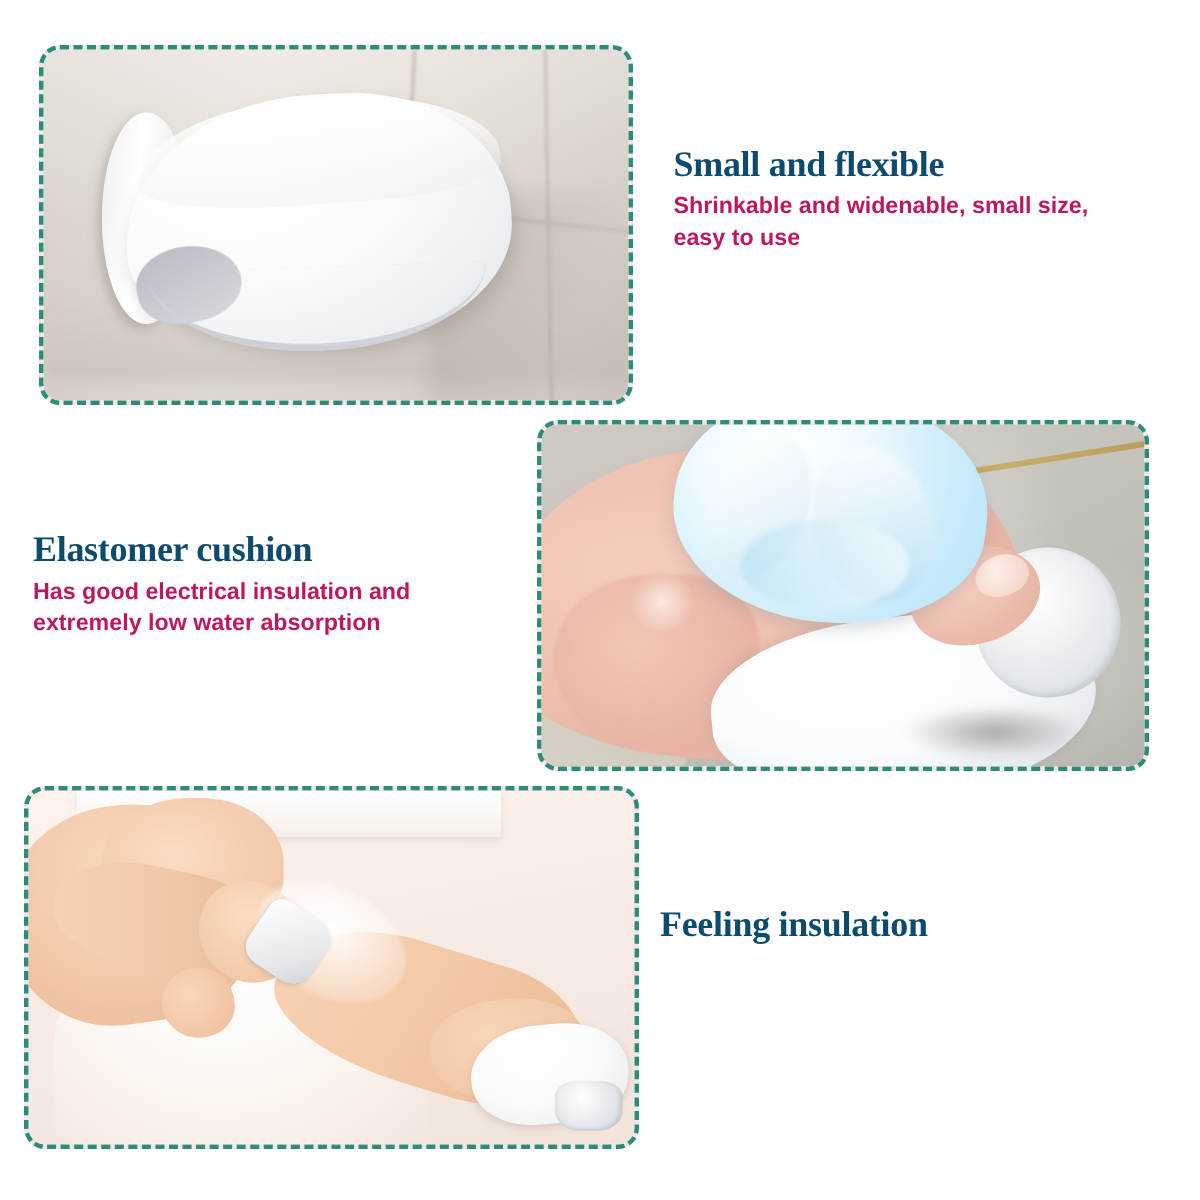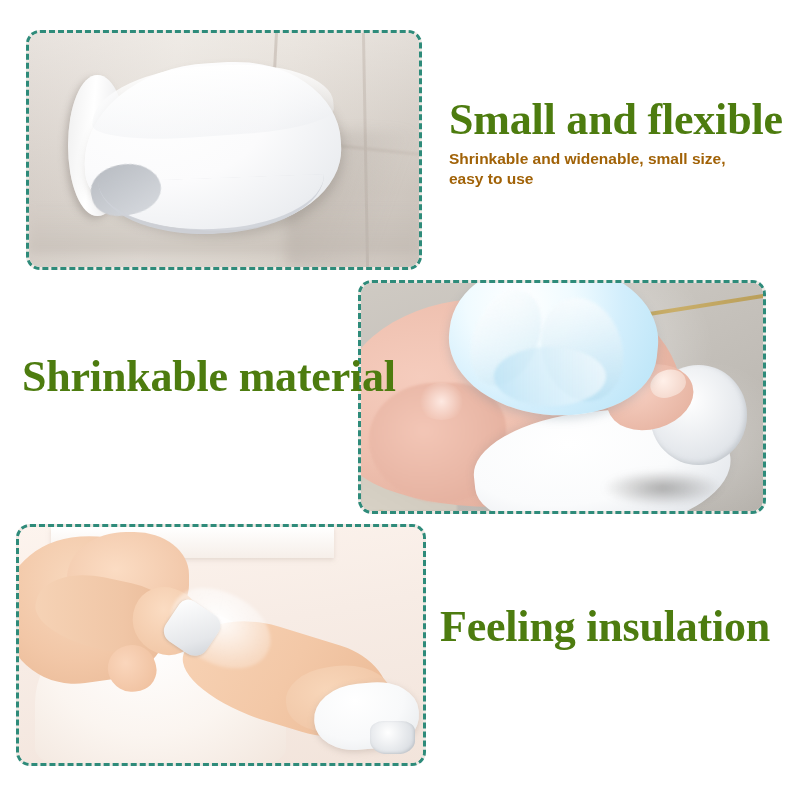--- a/index.html
+++ b/index.html
@@ -302,30 +302,30 @@
     position: absolute; right: 2%; bottom: 4%; width: 11%; height: 14%;
     background: radial-gradient(circle at 40% 35%, #ffffff, #d9dde2 80%);
     border-radius: 30% 30% 40% 40%;
     box-shadow: inset -1px -1px 3px rgba(150,155,160,.4);
   }
 
   
   .text-block { position: absolute; }
   .heading {
     font-family: "Liberation Serif", serif;
-    color: #4d7c0f;
-    font-size: 44px;
+    color: #0c4a6e;
+    font-size: 24px;
     line-height: 1.02;
     letter-spacing: -0.2px;
     margin: 0 0 6px 0;
     white-space: nowrap;
   }
   .body-text {
     font-family: "Liberation Sans", sans-serif;
-    color: #a16207;
+    color: #be185d;
     font-size: 15.5px;
     font-weight: 700;
     line-height: 1.30;
     margin: 0;
     white-space: pre-line;
   }
 
   #text-1 { left: 449px; top: 98px;  width: 345px; }
   #text-2 { left: 22px;  top: 355px; width: 350px; }
   #text-3 { left: 440px; top: 605px; width: 355px; }
@@ -373,21 +373,23 @@
       <div class="p2-toes"></div>
       <div class="p2-toenail"></div>
       <div class="p2-loofah"></div>
       <div class="p2-loofah-fold-a"></div>
       <div class="p2-loofah-fold-b"></div>
       <div class="p2-loofah-fold-c"></div>
     </div>
   </div>
 
   <div class="text-block" id="text-2">
-    <h2 class="heading">Shrinkable material</h2>
+    <h2 class="heading">Elastomer cushion</h2>
+    <p class="body-text">Has good electrical insulation and
+extremely low water absorption</p>
   </div>
 
   <div class="photo-panel" id="panel-3">
     <div class="photo-inner">
       <div class="p3-bg"></div>
       <div class="p3-wallpanel"></div>
       <div class="p3-tub"></div>
       <div class="p3-thigh"></div>
       <div class="p3-knee"></div>
       <div class="p3-shin"></div>

